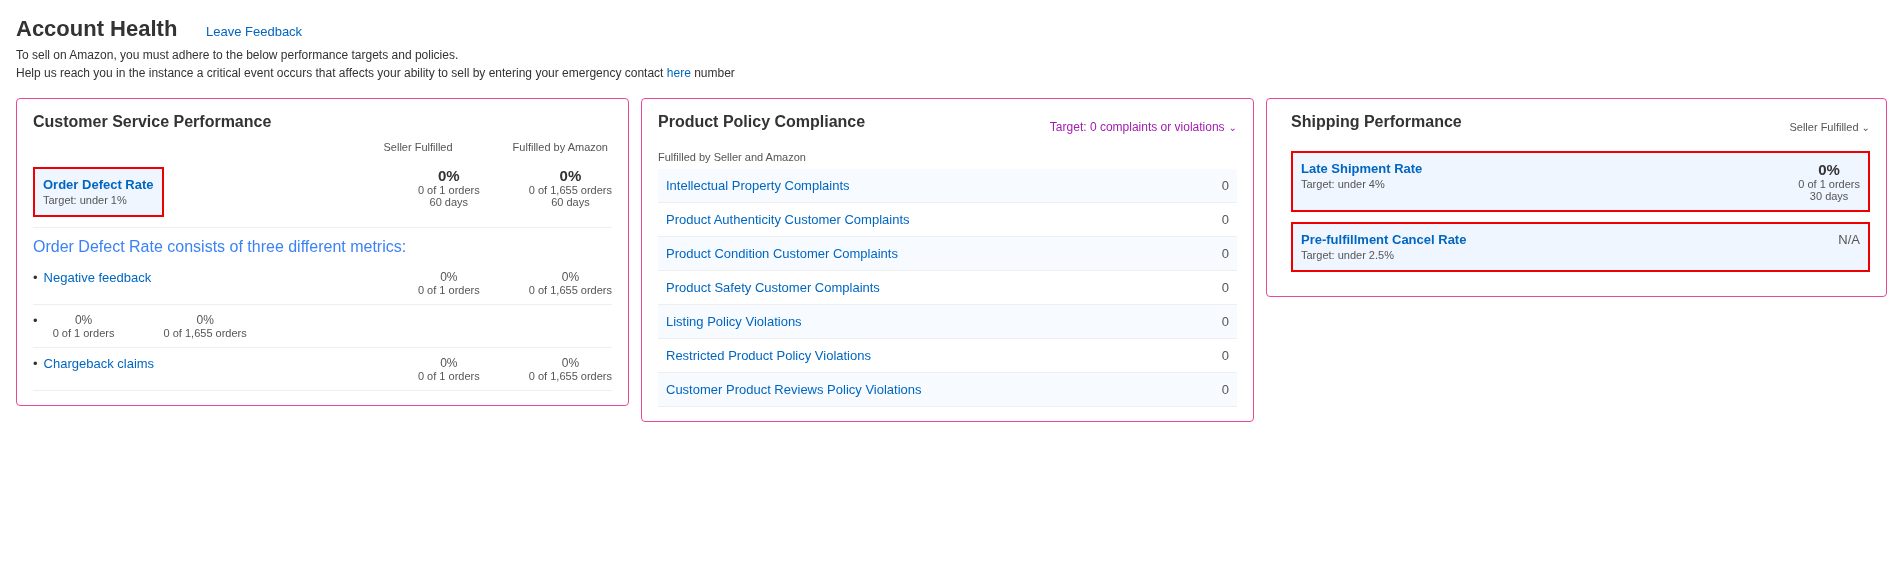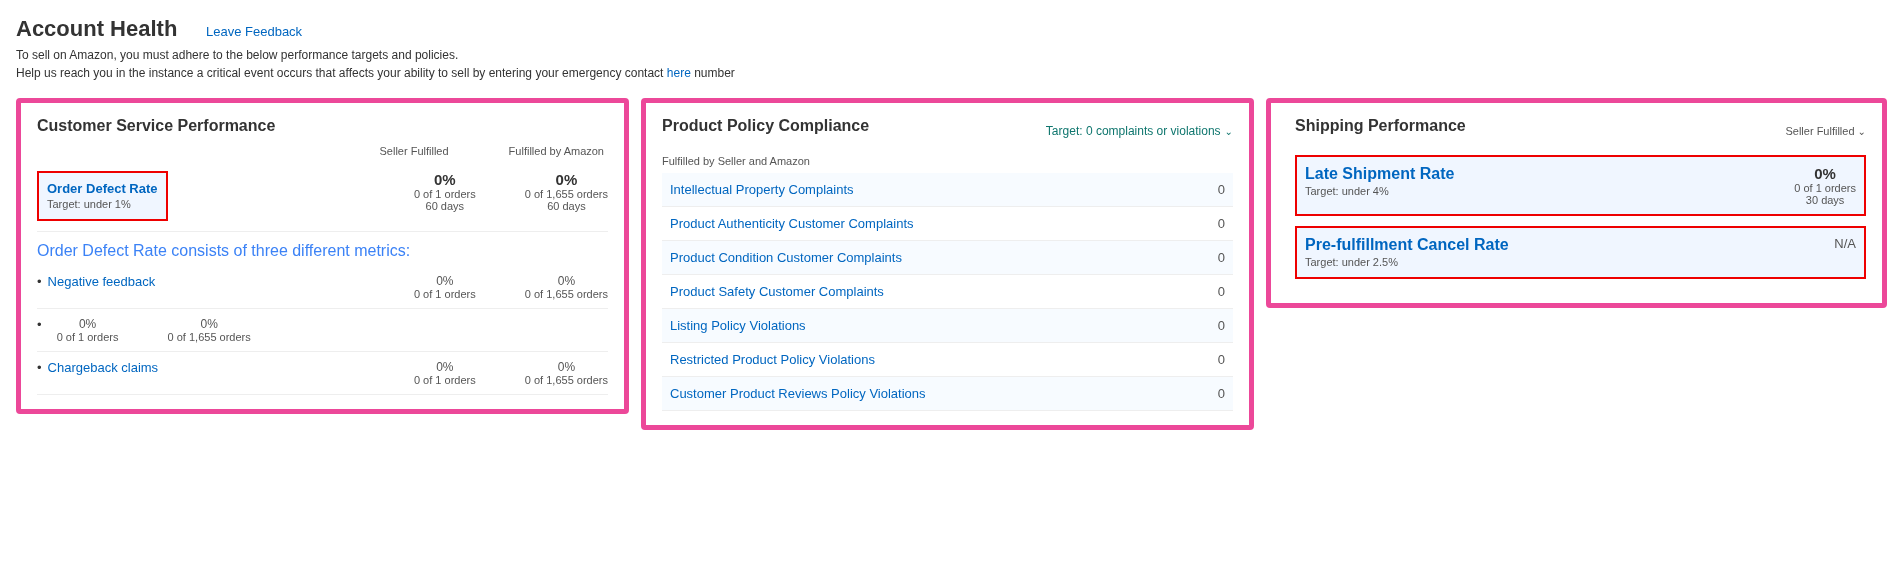--- a/index.html
+++ b/index.html
@@ -31,21 +31,21 @@
     .header-desc a {
       color: #0066c0;
       text-decoration: none;
     }
     .panels-container {
       display: flex;
       gap: 12px;
       align-items: flex-start;
     }
     .panel {
-      border: 5px solid #ec4899;
+      border: 1px solid #ec4899;
       border-radius: 4px;
       padding: 14px 16px;
       flex: 1;
       background: #fff;
     }
     .panel-title {
       font-size: 16px;
       font-weight: bold;
       margin-bottom: 10px;
     }
@@ -143,21 +143,21 @@
     }
     .sub-orders {
       font-size: 11px;
       color: #555;
     }
 
     
     .ppc-panel { min-width: 350px; }
     .ppc-target {
       font-size: 12px;
-      color: #0f766e;
+      color: #a21caf;
       display: flex;
       align-items: center;
       gap: 4px;
     }
     .ppc-col-header {
       font-size: 11px;
       color: #555;
       margin-bottom: 6px;
     }
     .ppc-row {
@@ -198,21 +198,21 @@
       padding: 8px;
       background: #f0f6ff;
       margin-bottom: 10px;
       display: flex;
       justify-content: space-between;
       align-items: flex-start;
     }
     .sp-label-box {}
     .sp-label-link {
       color: #0066c0;
-      font-size: 16px;
+      font-size: 13px;
       font-weight: bold;
       text-decoration: none;
     }
     .sp-target {
       font-size: 11px;
       color: #555;
     }
     .sp-value-box {
       text-align: center;
     }

